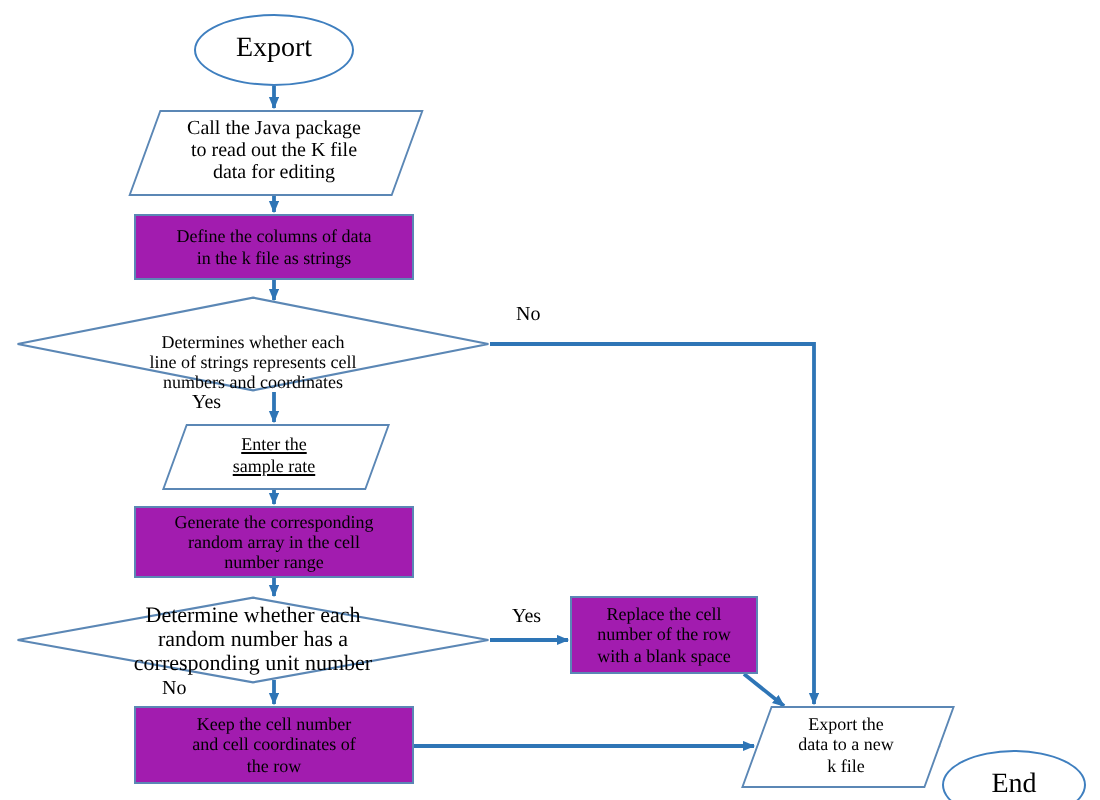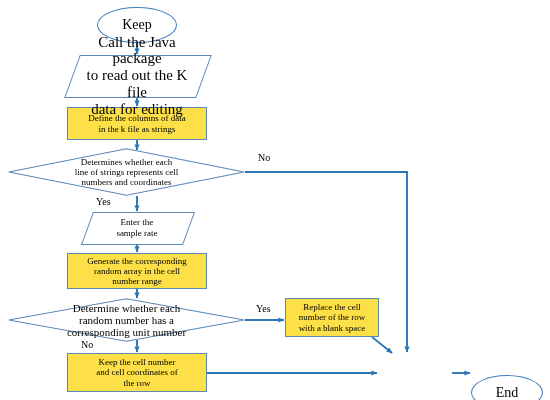--- a/index.html
+++ b/index.html
@@ -41,21 +41,21 @@
   }
   
   .n-terminator {
     border: 1.3px solid #3f7fbf;
     border-radius: 50%;
     background: #ffffff;
   }
   
   .n-process {
     border: 1.3px solid #5b87b5;
-    background: #fde047;
+    background: #a21caf;
     font-family: Liberation Serif, serif;
   }
   
   .n-io {
     background: transparent;
   }
   .n-io .skin {
     position: absolute;
     left: 0; top: 0;
     width: 100%;
@@ -116,45 +116,45 @@
 
       <path d="M372,337 L392,353" marker-end="url(#ah)"></path>
 
       <path d="M207,373 L377,373" marker-end="url(#ah)"></path>
 
       <line x1="452" y1="373" x2="470" y2="373" marker-end="url(#ah)"></line>
     </g>
   </svg>
 
   <div class="node n-terminator" style="left:97px; top:7px; width:80px; height:36px; font-size:14px;">
-    <span class="txt">Keep</span>
-  </div>
-
-  <div class="node n-io" style="left:72px; top:55px; width:130px; height:41px; font-size:15px;">
+    <span class="txt">Export</span>
+  </div>
+
+  <div class="node n-io" style="left:72px; top:55px; width:130px; height:41px; font-size:10px;">
     <span class="skin"></span>
     <span class="txt">Call the Java package
 to read out the K file
 data for editing</span>
   </div>
 
   <div class="node n-process" style="left:67px; top:107px; width:140px; height:33px; font-size:9px;">
     <span class="txt">Define the columns of data
 in the k file as strings</span>
   </div>
 
-  <div class="node n-decision" style="left:8px; top:148px; width:237px; height:48px; font-size:9px;">
+  <div class="node n-decision" style="left:8px; top:148px; width:237px; height:48px; font-size:9px;align-items:flex-end;">
     <svg class="dskin" viewBox="0 0 237 48" preserveAspectRatio="none">
       <polygon points="118.5,0.8 236.2,24 118.5,47.2 0.8,24" fill="#ffffff" stroke="#5b87b5" stroke-width="1.1"></polygon>
     </svg>
     <span class="txt">Determines whether each
 line of strings represents cell
 numbers and coordinates</span>
   </div>
 
-  <div class="node n-io" style="left:87px; top:212px; width:100px; height:31px; font-size:9px;">
+  <div class="node n-io" style="left:87px; top:212px; width:100px; height:31px; font-size:9px;text-decoration:underline;">
     <span class="skin"></span>
     <span class="txt">Enter the
 sample rate</span>
   </div>
 
   <div class="node n-process" style="left:67px; top:253px; width:140px; height:36px; font-size:9px;justify-content:center;">
     <span class="txt">Generate the corresponding
 random array in the cell
 number range</span>
   </div>
@@ -173,20 +173,26 @@
 number of the row
 with a blank space</span>
   </div>
 
   <div class="node n-process" style="left:67px; top:353px; width:140px; height:39px; font-size:9px;">
     <span class="txt">Keep the cell number
 and cell coordinates of
 the row</span>
   </div>
 
+  <div class="node n-io" style="left:378px; top:353px; width:90px; height:39px; font-size:9px;">
+    <span class="skin"></span>
+    <span class="txt">Export the
+data to a new
+k file</span>
+  </div>
 
   <div class="node n-terminator" style="left:471px; top:375px; width:72px; height:35px; font-size:14px;">
     <span class="txt">End</span>
   </div>
 
   <div class="edge-label" style="left:258px; top:152px; font-size:10px;">No</div>
 
   <div class="edge-label" style="left:96px; top:196px; font-size:10px;">Yes</div>
 
   <div class="edge-label" style="left:256px; top:303px; font-size:10px;">Yes</div>

